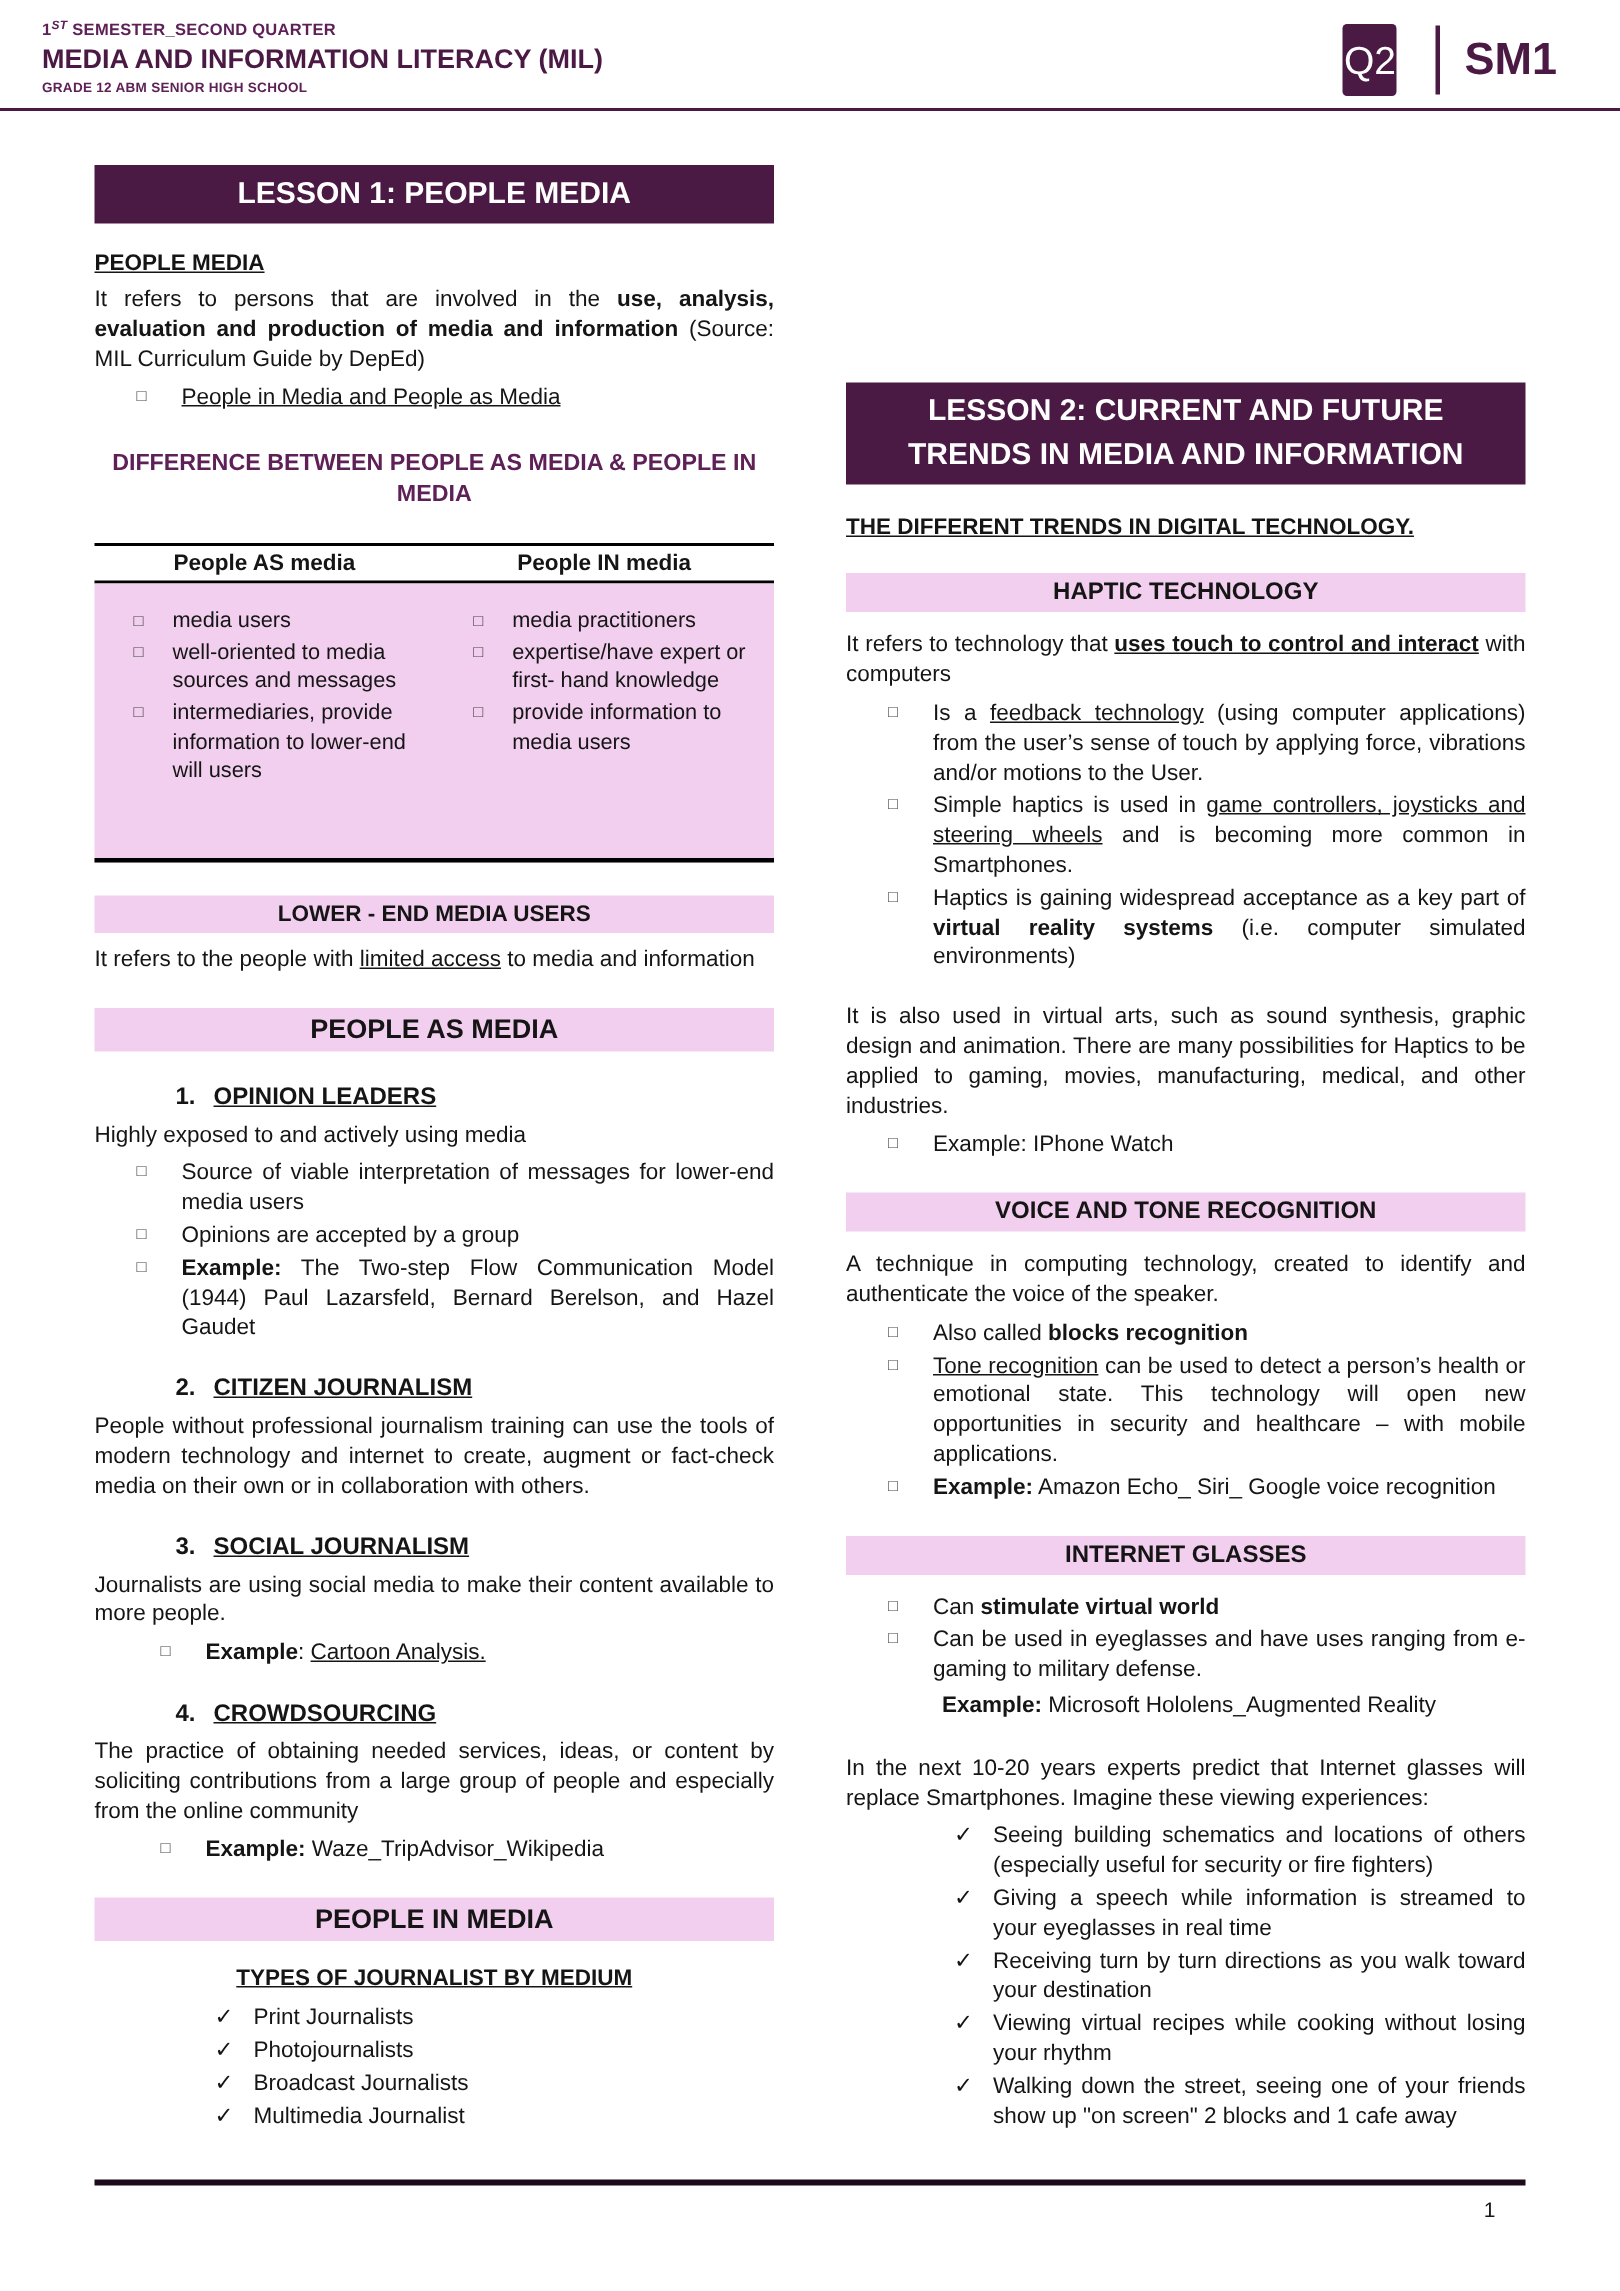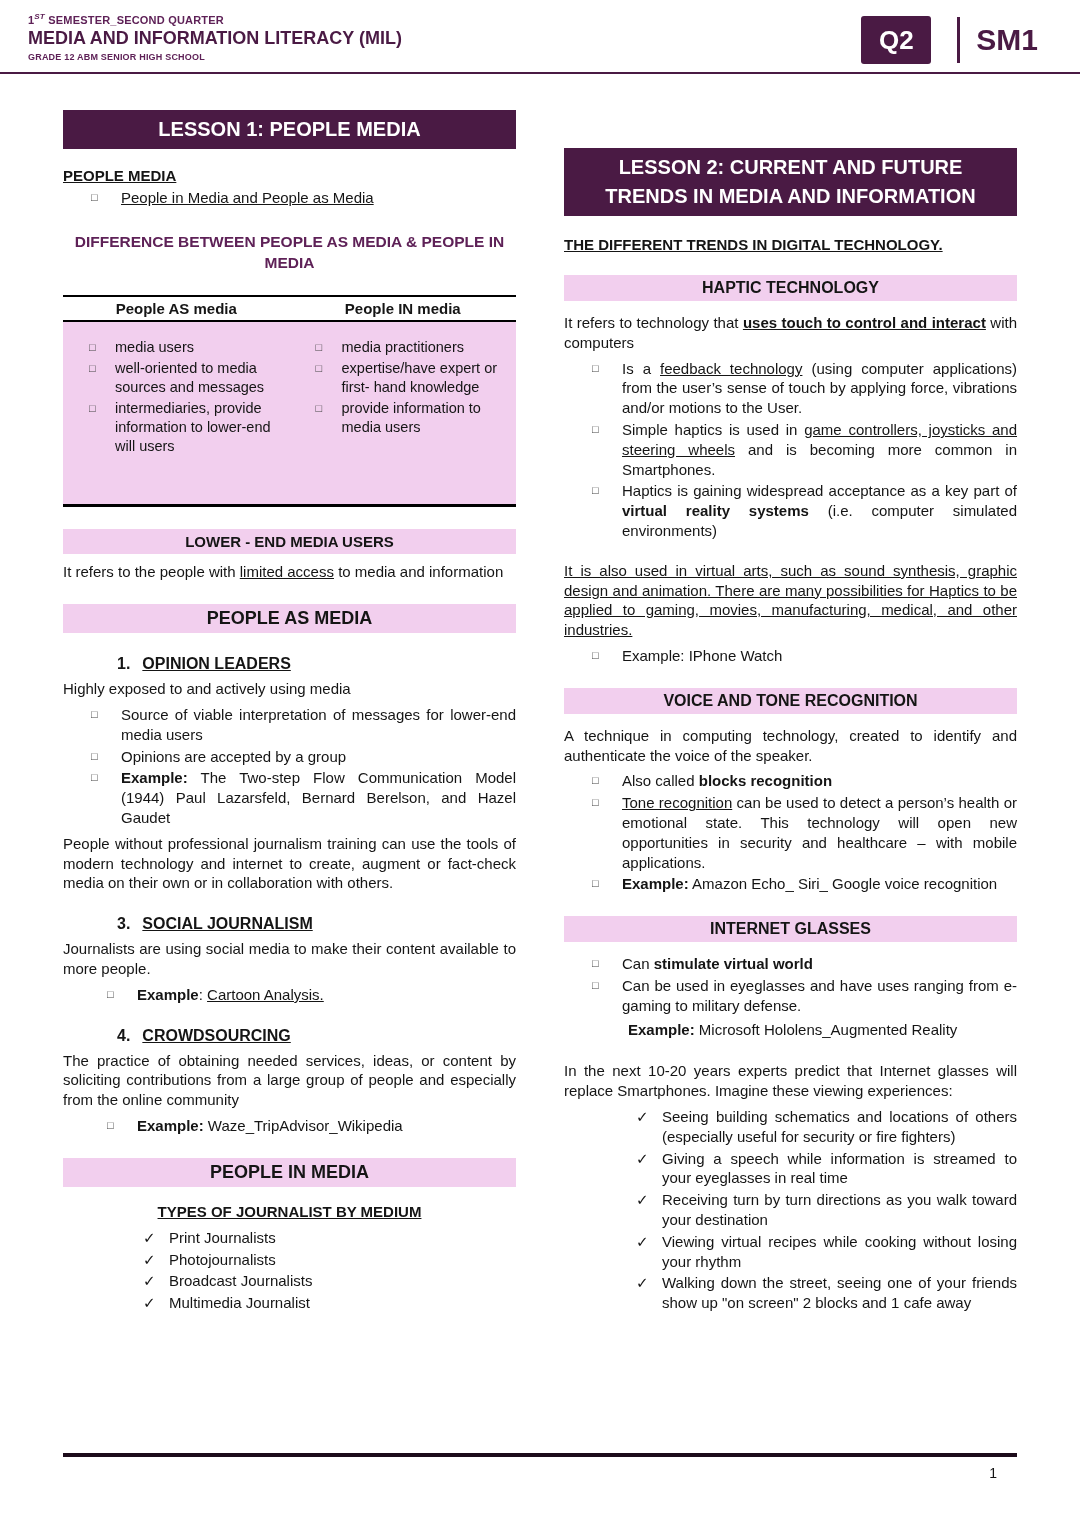--- a/index.html
+++ b/index.html
@@ -15,21 +15,21 @@
   .page{width:1080px;min-height:1527px;margin:0 auto;background:#fff;
         display:flex;flex-direction:column;}
   
   .hdr{display:flex;justify-content:space-between;align-items:flex-start;
        padding:12px 28px 8px;border-bottom:2px solid var(--dark);}
   .hdr-sem{font-size:11px;font-weight:bold;color:var(--purple);letter-spacing:.2px;}
   .hdr-sem sup{font-size:8px;font-style:italic;}
   .hdr-title{font-size:18px;font-weight:bold;color:var(--dark);margin-top:2px;}
   .hdr-grade{font-size:9px;font-weight:bold;color:var(--purple);margin-top:3px;letter-spacing:.2px;}
   .hdr-right{display:flex;align-items:center;gap:26px;padding:4px 14px 0 0;}
-  .q2{width:70px;height:48px;background:var(--dark);color:#fff;font-weight:bold;font-size:26px;
+  .q2{width:36px;height:48px;background:var(--dark);color:#fff;font-weight:normal;font-size:26px;
       display:flex;align-items:center;justify-content:center;border-radius:3px;}
   .brand{font-size:30px;font-weight:bold;color:var(--dark);
          border-left:3px solid var(--dark);padding-left:16px;line-height:46px;}
   
   .columns{display:flex;gap:48px;padding:36px 63px 0;align-items:flex-end;}
   .col{flex:1;min-width:0;}
   
   .dark-banner{background:var(--dark);color:#fff;font-weight:bold;font-size:20px;
                text-align:center;padding:5px 30px;line-height:1.45;}
   .pink-banner{background:var(--pink);font-weight:bold;text-align:center;
@@ -91,20 +91,21 @@
     </div>
   </header>
 
   <main class="columns">
 
     <section class="col">
 
       <div class="dark-banner">LESSON 1: PEOPLE MEDIA</div>
 
       <div class="sub-head">PEOPLE MEDIA</div>
+      <p class="just"><span>It refers to persons that are involved in the </span><span class="b">use, analysis, evaluation and production of media and information</span><span> (Source: MIL Curriculum Guide by DepEd)</span></p>
 
       <div class="bullet">
         <span class="mk">□</span>
         <span class="bt"><span class="u">People in Media and People as Media</span></span>
       </div>
 
       <div class="purple-center">DIFFERENCE BETWEEN PEOPLE AS MEDIA &amp; PEOPLE IN MEDIA</div>
 
       <div class="cmp">
         <div class="cmp-head">
@@ -158,20 +159,23 @@
       </div>
       <div class="bullet">
         <span class="mk">□</span>
         <span class="bt"><span>Opinions are accepted by a group</span></span>
       </div>
       <div class="bullet">
         <span class="mk">□</span>
         <span class="bt"><span class="b">Example:</span><span> The Two-step Flow Communication Model (1944) Paul Lazarsfeld, Bernard Berelson, and Hazel Gaudet</span></span>
       </div>
 
+      <div class="num-head">
+        <span class="nh-num">2.</span><span class="ttl">CITIZEN JOURNALISM</span>
+      </div>
       <p class="just">People without professional journalism training can use the tools of modern technology and internet to create, augment or fact-check media on their own or in collaboration with others.</p>
 
       <div class="num-head">
         <span class="nh-num">3.</span><span class="ttl">SOCIAL JOURNALISM</span>
       </div>
       <p class="just">Journalists are using social media to make their content available to more people.</p>
       <div class="bullet deep">
         <span class="mk">□</span>
         <span class="bt"><span class="b">Example</span><span>: </span><span class="u">Cartoon Analysis.</span></span>
       </div>
@@ -220,21 +224,21 @@
         <span class="bt"><span>Is a </span><span class="u">feedback technology</span><span> (using computer applications) from the user’s sense of touch by applying force, vibrations and/or motions to the User.</span></span>
       </div>
       <div class="bullet">
         <span class="mk">□</span>
         <span class="bt"><span>Simple haptics is used in </span><span class="u">game controllers, joysticks and steering wheels</span><span> and is becoming more common in Smartphones.</span></span>
       </div>
       <div class="bullet">
         <span class="mk">□</span>
         <span class="bt"><span>Haptics is gaining widespread acceptance as a key part of </span><span class="b">virtual reality systems</span><span> (i.e. computer simulated environments)</span></span>
       </div>
-      <p class="just" style="margin-top:20px;text-decoration:underline;">It is also used in virtual arts, such as sound synthesis, graphic design and animation. There are many possibilities for Haptics to be applied to gaming, movies, manufacturing, medical, and other industries.</p>
+      <p class="just" style="margin-top:20px;">It is also used in virtual arts, such as sound synthesis, graphic design and animation. There are many possibilities for Haptics to be applied to gaming, movies, manufacturing, medical, and other industries.</p>
       <div class="bullet">
         <span class="mk">□</span>
         <span class="bt"><span>Example: IPhone Watch</span></span>
       </div>
 
       <div class="pink-banner">VOICE AND TONE RECOGNITION</div>
       <p class="just">A technique in computing technology, created to identify and authenticate the voice of the speaker.</p>
       <div class="bullet">
         <span class="mk">□</span>
         <span class="bt"><span>Also called </span><span class="b">blocks recognition</span></span>

